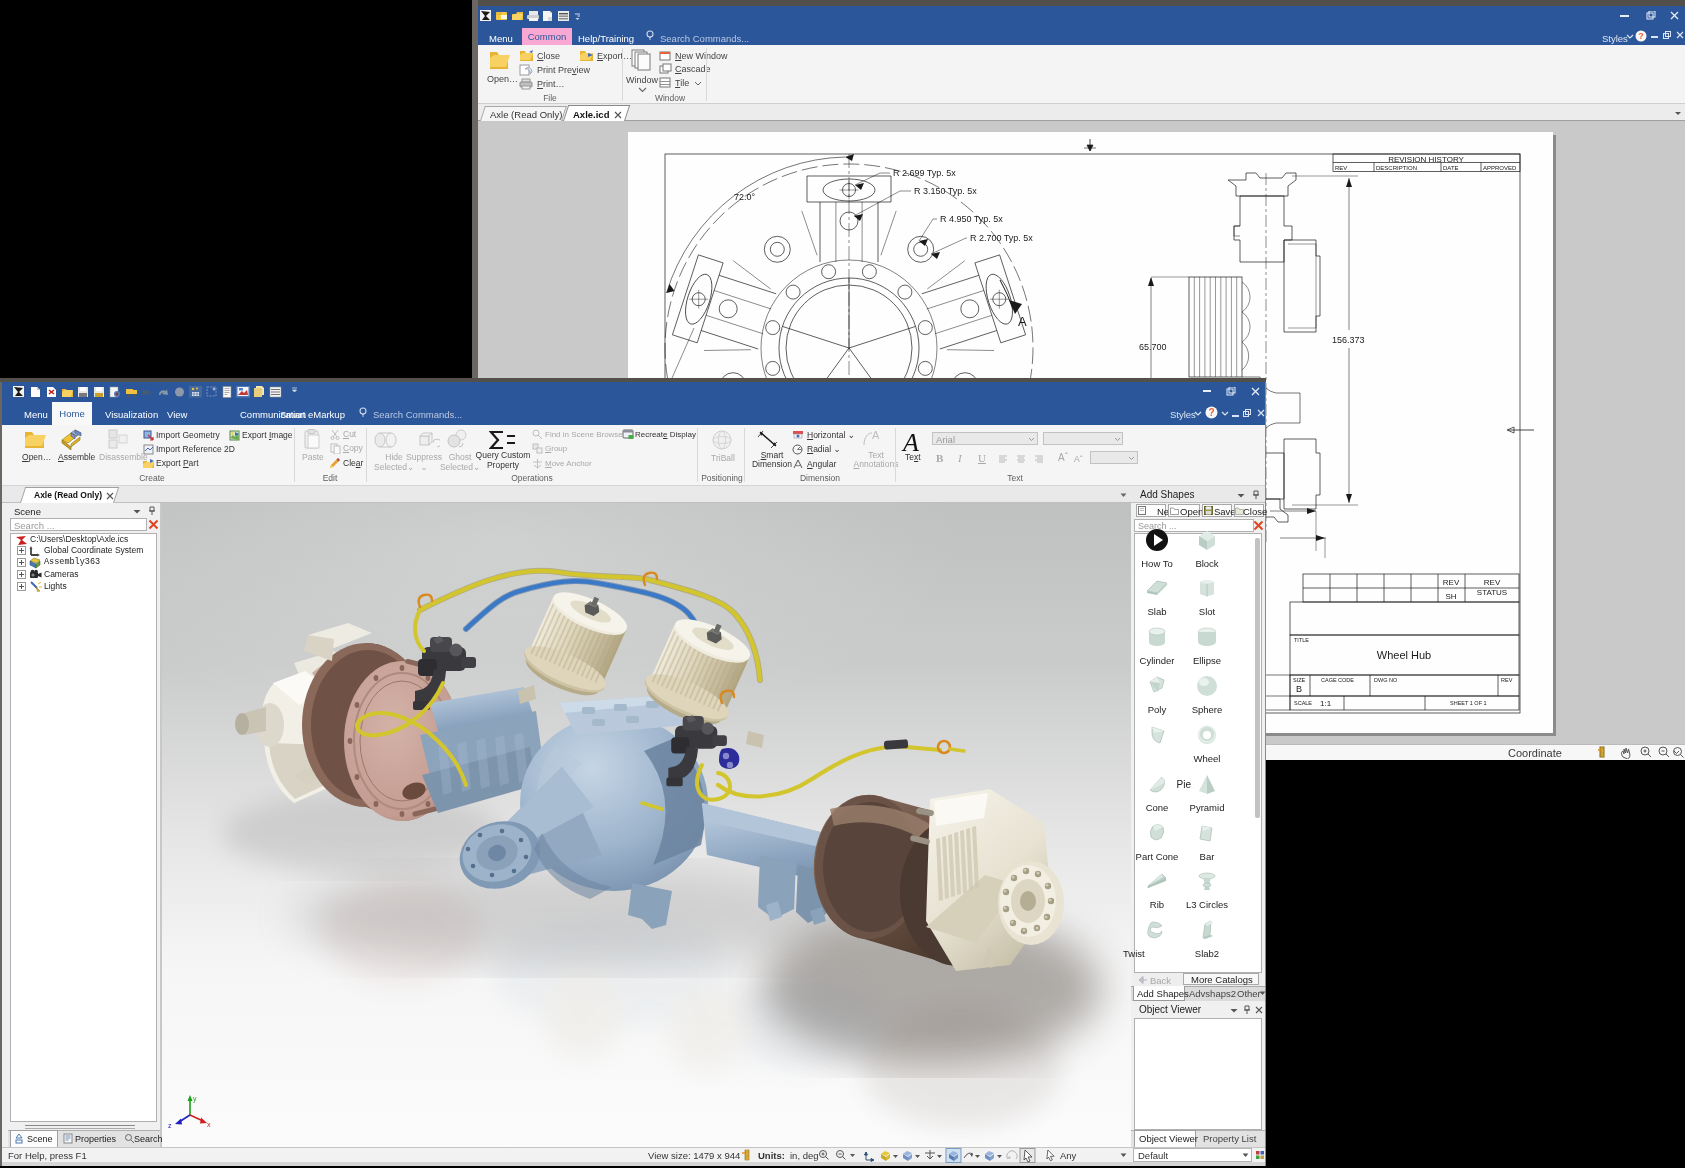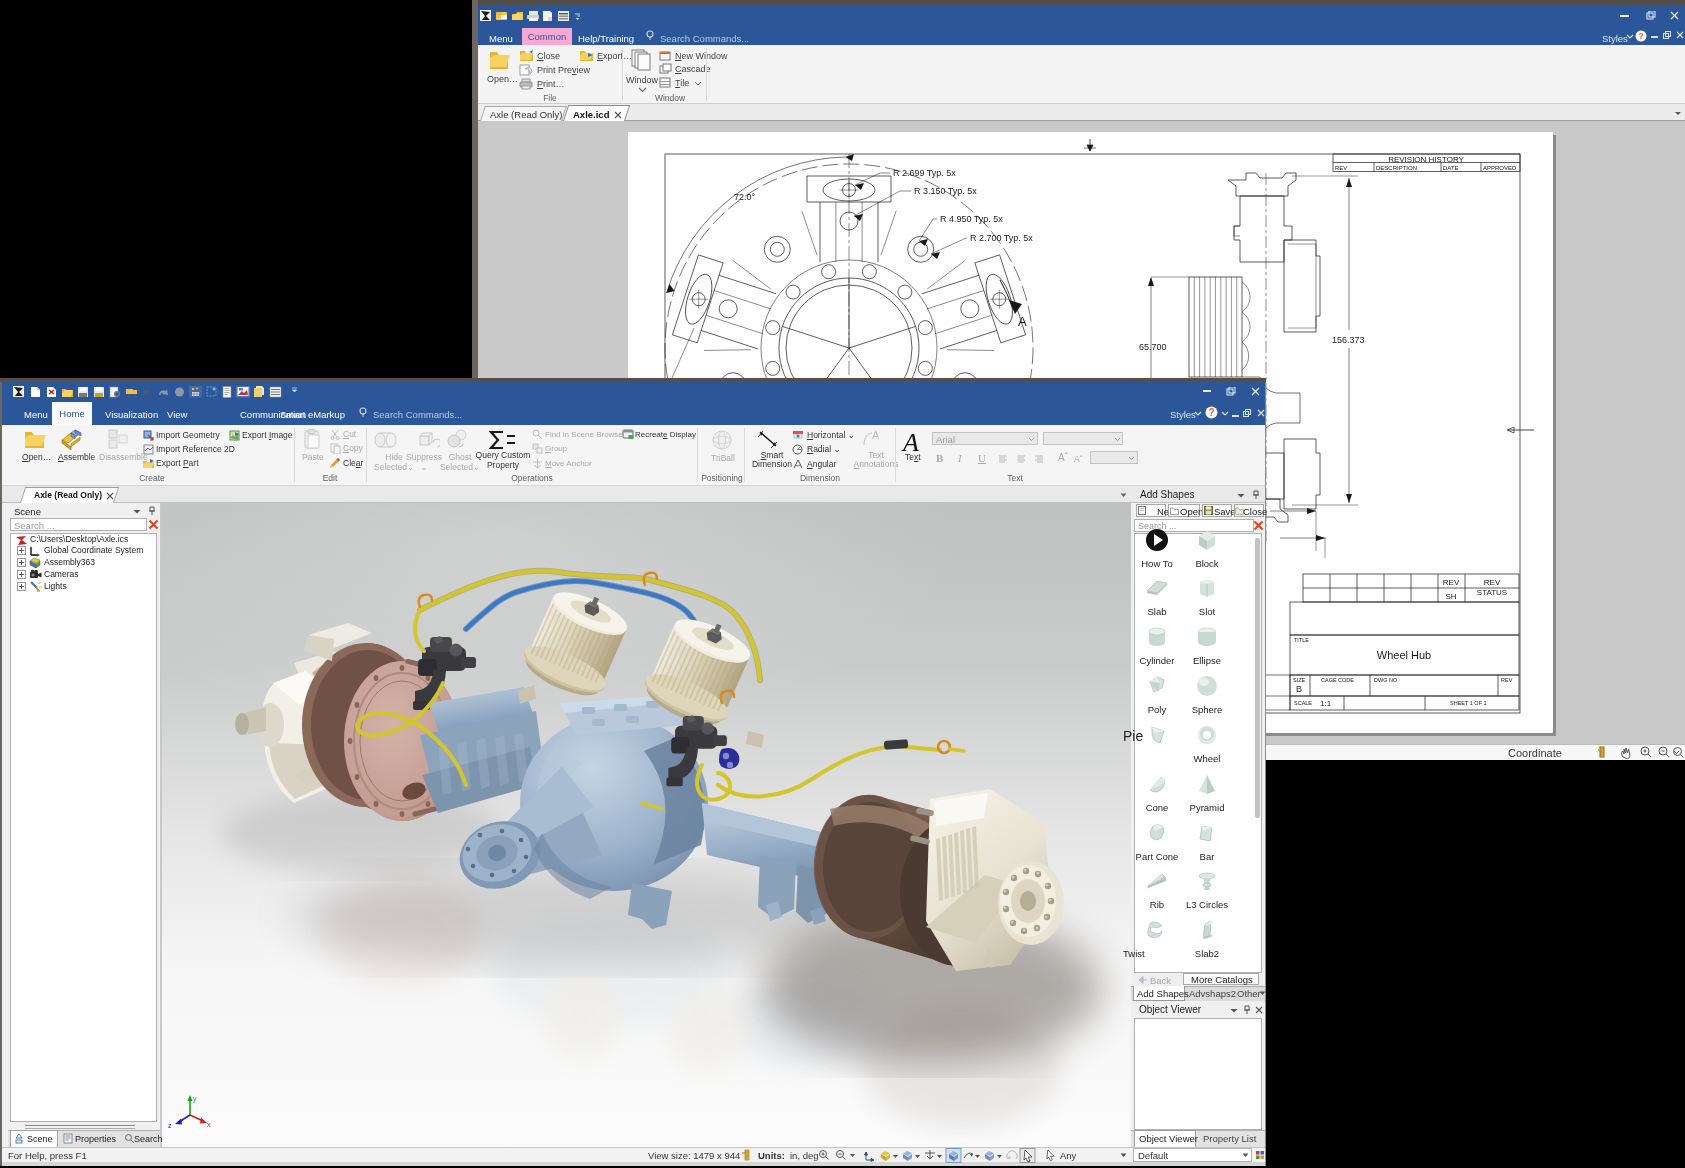--- a/index.html
+++ b/index.html
@@ -749,21 +749,21 @@
     <div class="abs" style="left:44px; top:545px; font-size:8.5px;">Global Coordinate System</div>
     <svg class="abs" style="left:17px; top:558px;" width="9" height="9" viewBox="0 0 9 9">
         <rect x="0.5" y="0.5" width="8" height="8" fill="#fff" stroke="#999"></rect>
         <path d="M2 4.5 h5 M4.5 2 v5" stroke="#555"></path>
       </svg>
     <svg class="abs" style="left:29px; top:557px;" width="12" height="12" viewBox="0 0 12 12">
         <path d="M1 4 l4 -3 l6 2 l-4 3 z" fill="#e8c838" stroke="#7a6a10" stroke-width="0.5"></path>
         <path d="M1 4 l0 4 l6 3 l0 -4 z" fill="#4a7ab4" stroke="#2a4a7a" stroke-width="0.5"></path>
         <path d="M7 11 l4 -3 l0 -4 l-4 3 z" fill="#6a9a44" stroke="#3a5a20" stroke-width="0.5"></path>
       </svg>
-    <div class="abs" style="left:44px; top:557px; font-size:8.5px;">Assembly363</div>
+    <div class="abs" style="left:44px; top:557px; font-size:8.5px;font-family:Liberation Mono, monospace;">Assembly363</div>
     <svg class="abs" style="left:17px; top:570px;" width="9" height="9" viewBox="0 0 9 9">
         <rect x="0.5" y="0.5" width="8" height="8" fill="#fff" stroke="#999"></rect>
         <path d="M2 4.5 h5 M4.5 2 v5" stroke="#555"></path>
       </svg>
     <svg class="abs" style="left:29px; top:569px;" width="13" height="11" viewBox="0 0 13 11">
         <rect x="1" y="3" width="8" height="6" rx="1" fill="#2a2a2a"></rect>
         <circle cx="3.5" cy="2.5" r="1.8" fill="#2a2a2a"></circle>
         <circle cx="7" cy="2.5" r="1.8" fill="#2a2a2a"></circle>
         <path d="M9 5 l3.5 -1.5 v5 L9 7 z" fill="#2a2a2a"></path>
         <circle cx="4" cy="6" r="1.6" fill="#888"></circle>
@@ -1194,21 +1194,21 @@
       <div class="abs" style="left:1123px; top:704px; width:68px; text-align:center; font-size:9.5px; color:#222;">Poly</div>
       <svg class="abs" style="left:1194px; top:673px;" width="26" height="26" viewBox="0 0 26 26">
           <circle cx="13" cy="13" r="10" fill="#cfdfd8"></circle>
           <ellipse cx="10" cy="9" rx="5" ry="4" fill="#eaf2ee"></ellipse>
         </svg>
       <div class="abs" style="left:1173px; top:704px; width:68px; text-align:center; font-size:9.5px; color:#222;">Sphere</div>
       <svg class="abs" style="left:1144px; top:722px;" width="26" height="26" viewBox="0 0 26 26">
           <path d="M8 5 l12 4 l-4 12 q-8 -2 -8 -10 z" fill="#d6e3dd" stroke="#9ab3a9" stroke-width="0.6"></path>
           <path d="M8 5 l12 4 l-10 2 z" fill="#e8f0ec"></path>
         </svg>
-      <div class="abs" style="left:1123px; top:728px; width:68px; text-align:left; font-size:14px; color:#222;">Pie</div>
+      <div class="abs" style="left:1123px; top:779px; width:68px; text-align:right; font-size:10px; color:#222;">Pie</div>
       <svg class="abs" style="left:1194px; top:722px;" width="26" height="26" viewBox="0 0 26 26">
           <circle cx="13" cy="13" r="9" fill="#cfdfd8"></circle>
           <circle cx="13" cy="13" r="4" fill="#fff"></circle>
           <circle cx="13" cy="12" r="8" fill="none" stroke="#e8f0ec" stroke-width="1.5"></circle>
         </svg>
       <div class="abs" style="left:1173px; top:753px; width:68px; text-align:center; font-size:9.5px; color:#222;">Wheel</div>
       <svg class="abs" style="left:1144px; top:771px;" width="26" height="26" viewBox="0 0 26 26">
           <path d="M6 19 l12 -13 q4 3 2 8 q-2 6 -8 7 q-4 0 -6 -2 z" fill="#cfdfd8" stroke="#9ab3a9" stroke-width="0.6"></path>
           <path d="M6 19 l12 -13 q3 2 2.5 6 z" fill="#e2ece7"></path>
         </svg>

